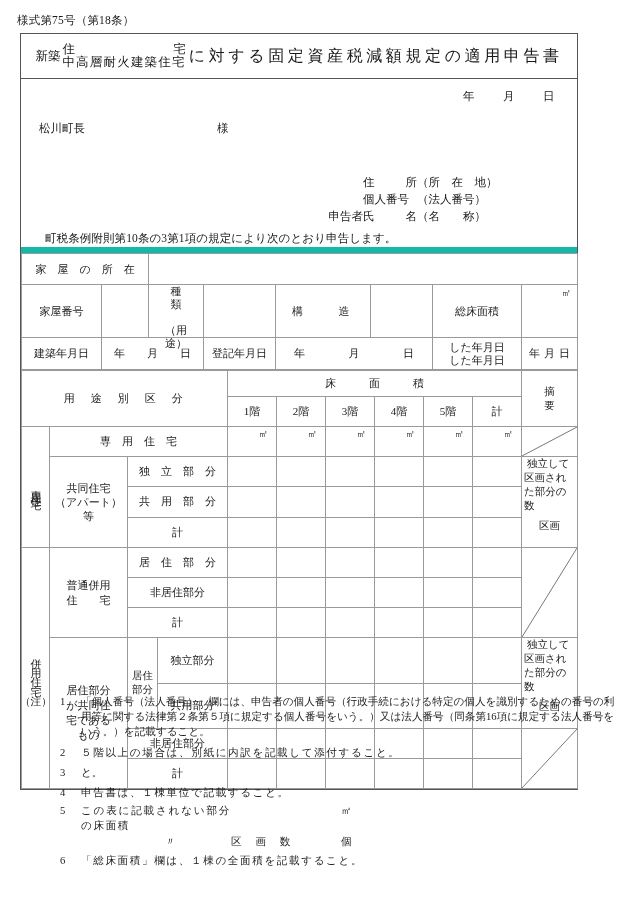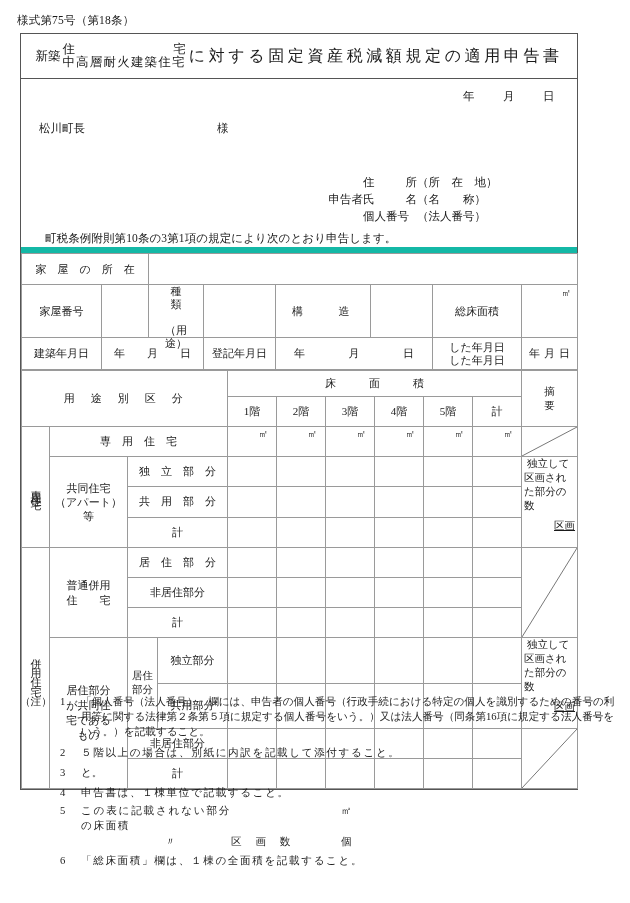--- a/index.html
+++ b/index.html
@@ -108,21 +108,21 @@
   }
   .vcell { text-align: center; }
   .vcell > .vwrap { display: flex; align-items: center; justify-content: center; height: 100%; }
 
   
   .m2 { position: absolute; right: 6px; top: 2px; font-size: 9.5px; }
   .m2c { position: absolute; right: 8px; top: 1px; font-size: 9.5px; }
 
   
   .rmk { font-size: 10.5px; line-height: 14px; padding: 2px 3px 0 3px; text-align: left; }
-  .rmk .kukaku { display: block; text-align: right; margin-top: 6px; text-decoration: underline; }
+  .rmk .kukaku { display: block; text-align: center; margin-top: 6px; }
   .diag { position: absolute; left: 0; top: 0; width: 100%; height: 100%; }
 
   
   .notes {
     position: absolute; left: 20px; top: 694px; width: 600px;
     font-size: 10.6px; line-height: 15.2px;
   }
   .note-row { display: flex; align-items: flex-start; margin-bottom: 1px; }
   .note-head { width: 40px; flex: none; }
   .note-num  { width: 21px; flex: none; text-align: left; }
@@ -167,31 +167,31 @@
       <div class="applicant">
         <div class="ap-row">
           <span class="ap-lead">&nbsp;</span>
           <span class="ap-lbl sp">
               <span>住</span>
               <span>所</span>
             </span>
           <span class="ap-par">（<span>所　在</span>　<span>地</span>）</span>
         </div>
         <div class="ap-row">
+          <span class="ap-lead">&nbsp;</span>
+          <span class="ap-lbl">個人番号</span>
+          <span class="ap-par">（<span>法人番号</span>）</span>
+        </div>
+        <div class="ap-row">
           <span class="ap-lead">申告者</span>
           <span class="ap-lbl sp">
               <span>氏</span>
               <span>名</span>
             </span>
           <span class="ap-par">（<span>名</span>　　<span>称</span>）</span>
-        </div>
-        <div class="ap-row">
-          <span class="ap-lead">&nbsp;</span>
-          <span class="ap-lbl">個人番号</span>
-          <span class="ap-par">（<span>法人番号</span>）</span>
         </div>
       </div>
 
       <div class="statement">町税条例附則第10条の3第1項の規定により次のとおり申告します。</div>
     </div>
 
     <table class="grid">
       <colgroup>
         <col style="width:80px">
           <col style="width:47px">

